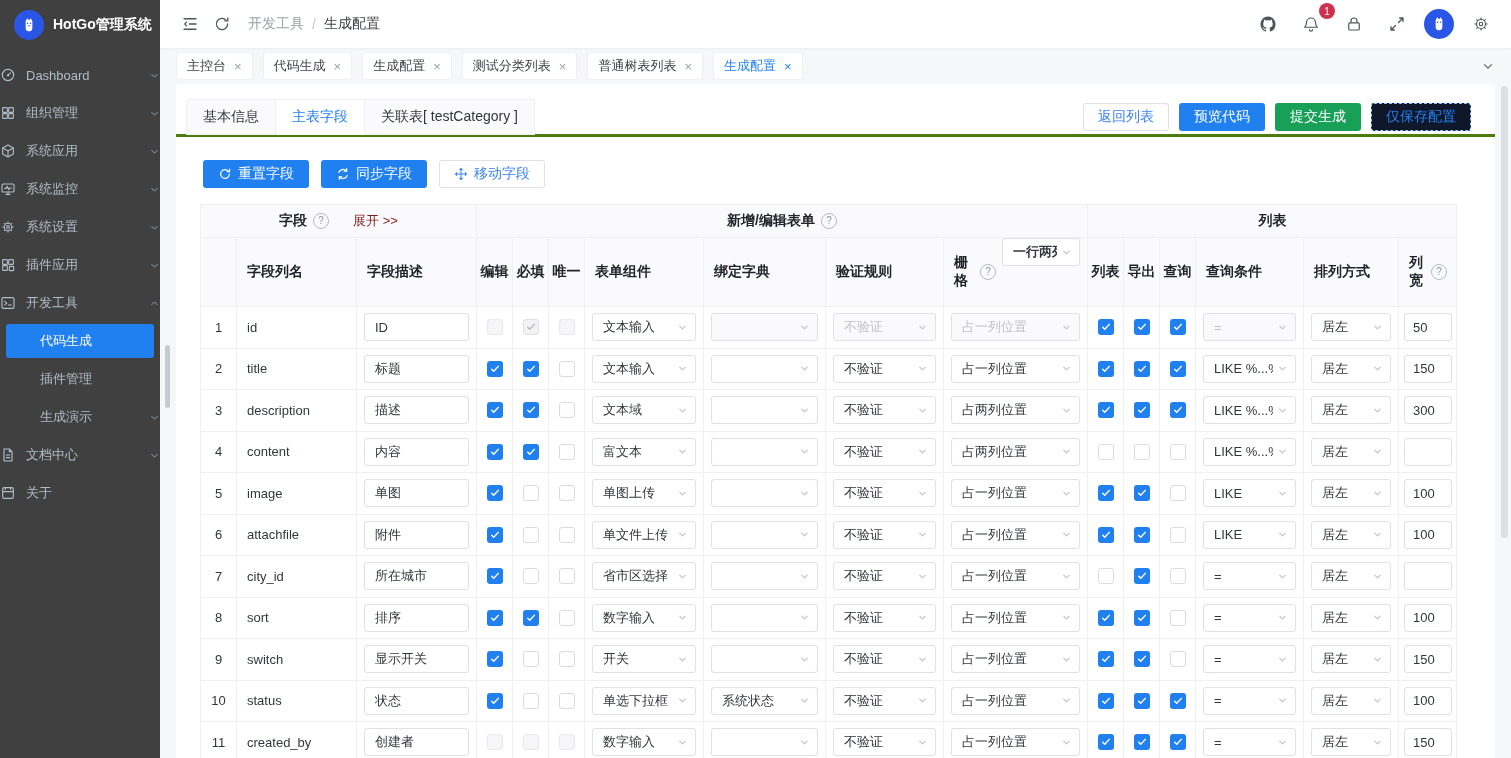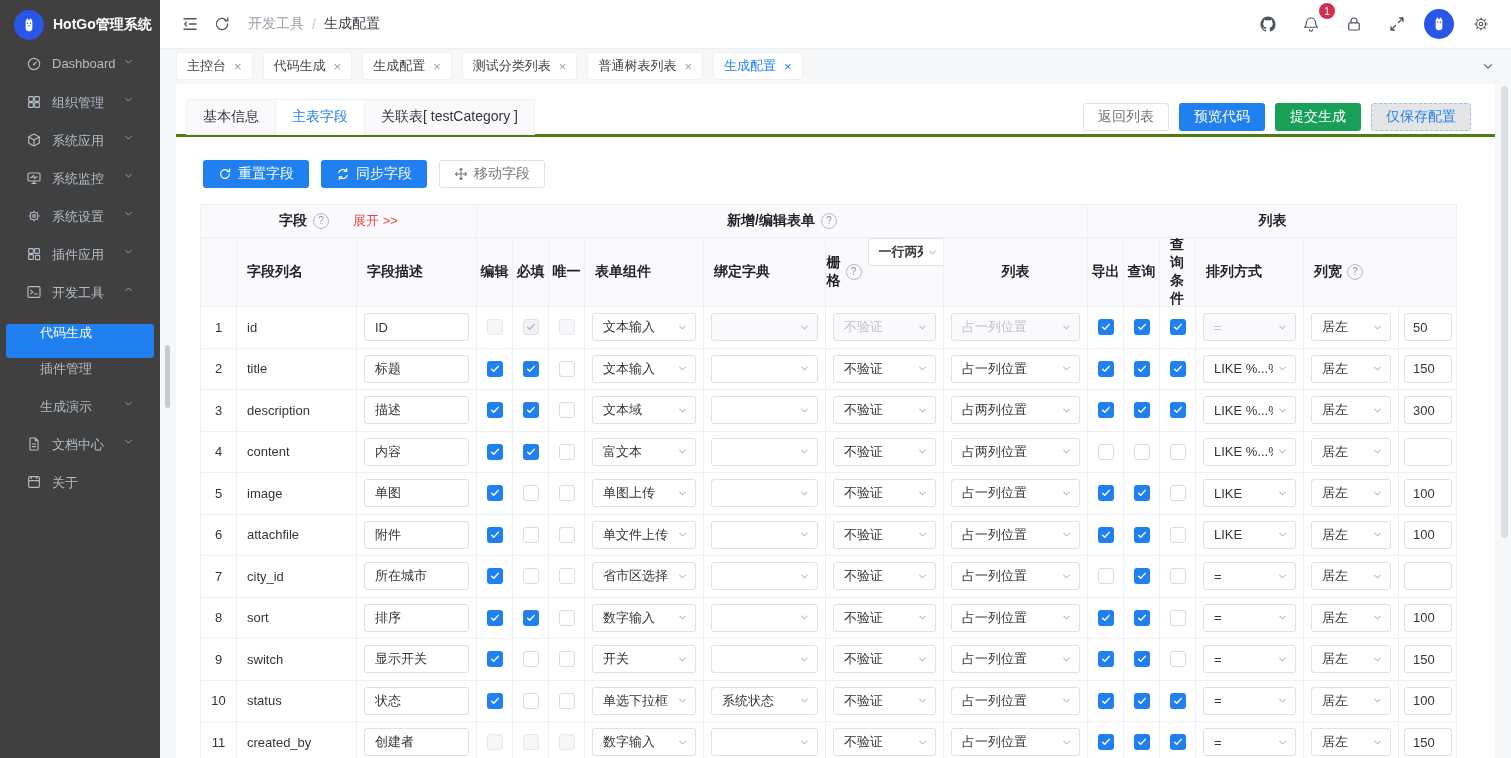--- a/index.html
+++ b/index.html
@@ -6,21 +6,21 @@
   body{width:1511px;height:758px;overflow:hidden;font-family:"Liberation Sans","DejaVu Sans",sans-serif;font-size:14px;color:#333639;}
   .layout{width:1511px;height:758px;display:flex;background:#f5f7f9;position:relative;overflow:hidden;}
 
   
   .sidebar{width:160px;min-width:160px;background:#404040;display:flex;flex-direction:column;overflow:hidden;}
   .logo{height:50px;display:flex;align-items:center;gap:9px;padding:0 14px;}
   .logo-badge{width:30px;height:30px;min-width:30px;border-radius:50%;background:#2a56e8;display:flex;align-items:center;justify-content:center;}
   .logo-badge svg{width:20px;height:20px;}
   .logo-text{color:#fff;font-size:14px;font-weight:600;white-space:nowrap;}
   .menu{padding-top:6px;flex:1;}
-  .m-item{height:38px;display:flex;align-items:flex-start;padding:0 26px;color:#b0bcc7;font-size:13px;cursor:pointer;white-space:nowrap;}
+  .m-item{height:38px;display:flex;align-items:center;padding:0 0;color:#b0bcc7;font-size:13px;cursor:pointer;white-space:nowrap;}
   .m-item .micon{width:16px;height:16px;margin-right:10px;display:flex;align-items:center;}
   .m-item .micon svg{width:16px;height:16px;}
   .m-item .m-label{flex:1;overflow:hidden;}
   .m-item .chev{width:11px;height:11px;margin-left:auto;opacity:.85;display:flex;}
   .m-item .chev svg{width:11px;height:11px;}
   .m-item .chev.up svg{transform:rotate(180deg);}
   .m-item.sub{padding-left:40px;}
   .m-item.sub.active{background:#2080f0;color:#fff;border-radius:3px;margin:2px 6px;height:34px;padding-left:34px;}
 
   
@@ -51,45 +51,45 @@
   .content{flex:1;padding:0 16px;overflow:hidden;}
   .card{background:#fff;height:100%;border-radius:3px 3px 0 0;overflow:hidden;box-sizing:border-box;}
   .ptabs-row{display:flex;align-items:flex-end;padding:15px 24px 0 10px;border-bottom:3px solid #4d7c0f;}
   .ptab{padding:8px 16px;font-size:14px;color:#333639;background:#fafafc;border:1px solid #efeff5;margin-bottom:-1px;cursor:pointer;white-space:nowrap;}
   .ptab + .ptab{border-left:none;}
   .ptab:first-child{border-radius:3px 0 0 0;}
   .ptab.active{background:#fff;color:#2080f0;border-bottom:1px solid #fff;}
   .actions{margin-left:auto;display:flex;align-items:center;gap:10px;margin-bottom:3px;}
   .btn{height:28px;padding:0 14px;border-radius:3px;font-size:14px;display:inline-flex;align-items:center;gap:6px;cursor:pointer;border:1px solid transparent;box-sizing:border-box;white-space:nowrap;}
   .btn svg{width:14px;height:14px;}
-  .btn.default{background:#fff;border-color:#e0e0e6;color:#737373;text-align:center;}
+  .btn.default{background:#fff;border-color:#e0e0e6;color:#3b82f6;text-align:center;}
   .btn.primary{background:#2080f0;color:#fff;}
   .btn.success{background:#18a058;color:#fff;}
-  .btn.dashed{background:#e5e5e5;border:1px dashed #93c2f7;color:#2080f0;}
+  .btn.dashed{background:#0f172a;border:1px dashed #93c2f7;color:#2080f0;}
   .toolbar{display:flex;gap:12px;margin:23px 24px 0 27px;}
 
   
   .gtable{margin:16px 0 0 24px;width:1257px;border:1px solid #efeff5;border-bottom:none;box-sizing:border-box;}
   .grow{display:grid;grid-template-columns:36px 120px 120px 36px 36px 36px 119px 122px 118px 144px 36px 36px 36px 108px 95px 58px;}
   .gcell{border-right:1px solid #efeff5;display:flex;align-items:center;min-width:0;box-sizing:border-box;overflow:hidden;}
   .gcell:last-child{border-right:none;}
   .ghead-group{background:#fafafc;height:32px;border-bottom:1px solid #efeff5;}
   .ghead-group .gcell{justify-content:center;gap:6px;font-weight:600;font-size:14px;color:#1f2328;}
   .ghead-cols{background:#fafafc;height:68px;border-bottom:1px solid #efeff5;}
   .ghead-cols .gcell{font-weight:600;font-size:14px;color:#1f2328;padding:0 10px;gap:5px;}
   .ghead-cols .gcell.ctr{justify-content:center;padding:0;}
   .ghead-cols .gcell.stack{flex-direction:row;align-items:stretch;justify-content:center;gap:6px;padding:0 7px;}
   .lblrow{display:flex;align-items:center;gap:5px;padding-left:3px;}
   .trow{height:40.5px;border-bottom:1px solid #efeff5;background:#fff;}
   .tnum{justify-content:center;color:#333639;font-size:13px;}
   .tname{padding:0 10px;font-size:13px;}
   .cbcell{justify-content:center;}
 
   .help{width:14px;height:14px;min-width:14px;border-radius:50%;border:1px solid #b4b9c0;color:#8f959c;font-size:10px;display:inline-flex;align-items:center;justify-content:center;font-weight:400;line-height:1;cursor:pointer;}
-  .expand-link{color:#ef4444;font-weight:400;font-size:13px;margin-left:18px;cursor:pointer;}
+  .expand-link{color:#7f1d1d;font-weight:400;font-size:13px;margin-left:18px;cursor:pointer;}
 
   .sel{height:28px;border:1px solid #e0e0e6;border-radius:3px;background:#fff;display:flex;align-items:center;padding:0 22px 0 10px;position:relative;flex:1;margin:0 7px;font-size:13px;color:#333639;cursor:pointer;min-width:0;box-sizing:border-box;}
   .sel .sel-txt{white-space:nowrap;overflow:hidden;}
   .sel .schev{position:absolute;right:7px;top:50%;margin-top:-5.5px;width:11px;height:11px;}
   .sel.disabled{background:#fafafc;color:#c2c2c6;cursor:not-allowed;}
   .sel.small{flex:none;width:78px;margin:0;}
   .inp{height:28px;border:1px solid #e0e0e6;border-radius:3px;background:#fff;flex:1;margin:0 7px;padding:0 10px;display:flex;align-items:center;font-size:13px;color:#333639;box-sizing:border-box;white-space:nowrap;overflow:hidden;}
   .inp.narrow{margin:0 5px;padding:0 8px;}
 
   .cb{width:16px;height:16px;min-width:16px;border-radius:3px;box-sizing:border-box;display:flex;align-items:center;justify-content:center;cursor:pointer;}
@@ -429,20 +429,21 @@
 
           <div class="grow ghead-cols">
             <div class="gcell"></div>
             <div class="gcell">字段列名</div>
             <div class="gcell">字段描述</div>
             <div class="gcell ctr">编辑</div>
             <div class="gcell ctr">必填</div>
             <div class="gcell ctr">唯一</div>
             <div class="gcell">表单组件</div>
             <div class="gcell">绑定字典</div>
+            <div class="gcell">验证规则</div>
             <div class="gcell stack">
               <div class="lblrow">
                 <span>栅格</span>
                 <span class="help">?</span>
               </div>
               <span class="sel small">
                   <span class="sel-txt">一行两列</span>
                   <svg class="schev" viewBox="0 0 12 12">
                     <path d="M3 4.5l3 3 3-3" fill="none" stroke="#c0c4ca" stroke-width="1.3" stroke-linecap="round" stroke-linejoin="round"></path>
                   </svg>

